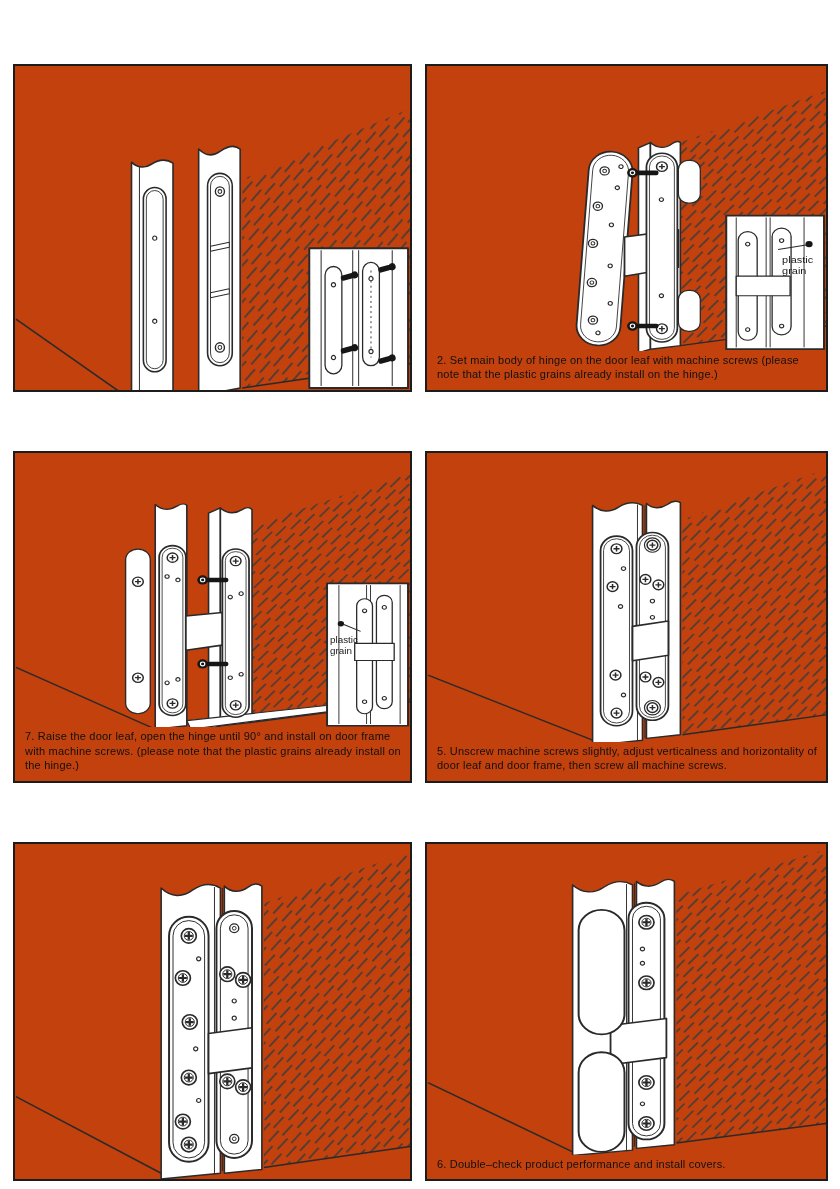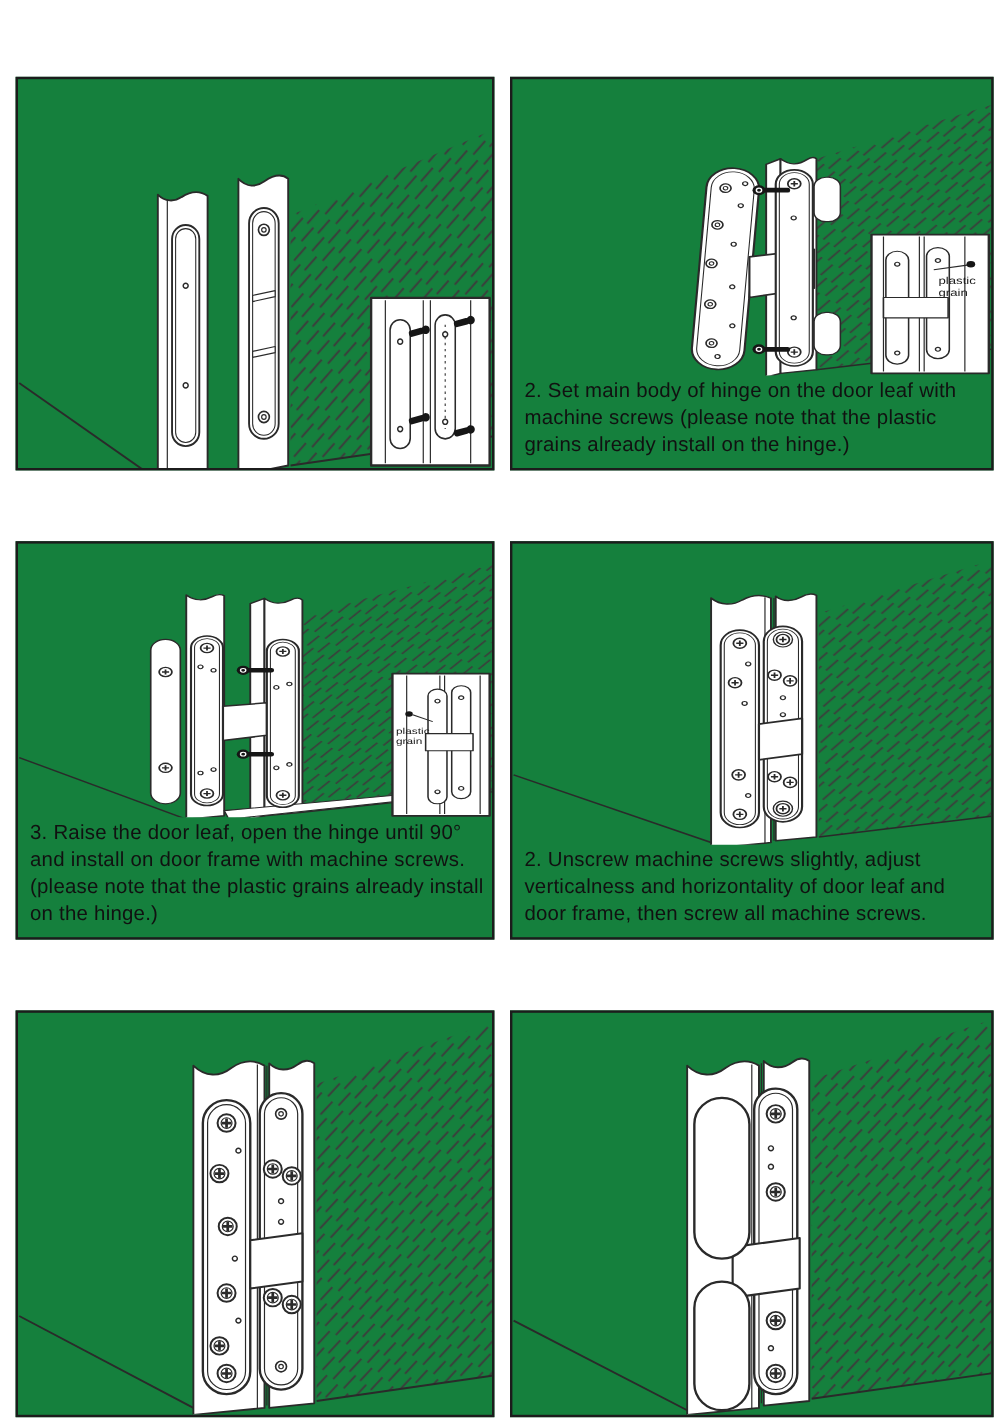--- a/index.html
+++ b/index.html
@@ -7,31 +7,31 @@
   .sheet{
     display:grid;
     grid-template-columns:399px 403px;
     grid-template-rows:374px 378px 385px;
     column-gap:13px;row-gap:13px;
     padding:18px 12px 8px 13px;
     box-sizing:border-box;
   }
   .panel{
     border:2px solid #1c1c1c;
-    background:#15803d;
+    background:#c2410c;
     display:flex;flex-direction:column;
     box-sizing:border-box;
     overflow:hidden;
     margin-top:46px;
   }
   .panel svg.art{flex:1 1 auto;width:100%;min-height:0;display:block;}
   .caption{
     margin:0;
     padding:2px 4px 8px 10px;
-    font-size:17px;
+    font-size:11px;
     line-height:1.32;
     letter-spacing:.2px;
     color:#111;
   }
   .caption.single{padding-bottom:7px;}
   svg{font-family:"Liberation Sans",sans-serif;}
   svg text{fill:#1a1a1a;}
 </style>
 </head>
 <body>
@@ -245,21 +245,21 @@
           <use href="#holeS" transform="translate(374,180)"></use>
           <use href="#holeS" transform="translate(374,286)"></use>
           <rect x="344" y="222" width="40" height="20" stroke-width="1.3"></rect>
           <line x1="333" y1="200" x2="350" y2="208" stroke-width="1.2"></line>
           <circle cx="330" cy="199" r="3.2" fill="#161616" stroke="none"></circle>
           <text x="319" y="222" font-size="10" stroke="none">plastic</text>
           <text x="319" y="234" font-size="10" stroke="none">grain</text>
         </g>
       </g>
     </svg>
-    <p class="caption">3. Raise the door leaf, open the hinge until 90°  and install on door frame with machine screws. (please note that the plastic grains already install on the hinge.)</p>
+    <p class="caption">7. Raise the door leaf, open the hinge until 90°  and install on door frame with machine screws. (please note that the plastic grains already install on the hinge.)</p>
   </section>
 
   <section class="panel">
     <svg class="art" viewBox="0 0 400 320" preserveAspectRatio="none">
       <g stroke="#2a2a2a" fill="#ffffff" stroke-width="1.6" stroke-linejoin="round">
         <g>
           <polygon points="256,74 400,18 400,290 256,312" fill="url(#hatch)" stroke="none"></polygon>
           <path d="M256,312 L400,290" fill="none"></path>
         </g>
         <g>
@@ -296,21 +296,21 @@
             <use href="#holeS" transform="translate(226,182)"></use>
             <use href="#scrA" transform="translate(219,248)"></use>
             <use href="#scrA" transform="translate(232,254)"></use>
             <circle cx="226" cy="282" r="8" fill="none" stroke-width="1.2"></circle>
             <use href="#scrA" transform="translate(226,282)"></use>
           </g>
           <polygon points="206,192 242,186 242,224 206,230" stroke-width="1.8"></polygon>
         </g>
       </g>
     </svg>
-    <p class="caption">2. Unscrew machine screws slightly, adjust verticalness and horizontality of door leaf and door frame, then screw all machine screws.</p>
+    <p class="caption">5. Unscrew machine screws slightly, adjust verticalness and horizontality of door leaf and door frame, then screw all machine screws.</p>
   </section>
 
   <section class="panel">
     <svg class="art" viewBox="0 0 400 350" preserveAspectRatio="none">
       <g stroke="#2a2a2a" fill="#ffffff" stroke-width="1.6" stroke-linejoin="round">
         <g>
           <polygon points="252,62 400,8 400,316 252,338" fill="url(#hatch)" stroke="none"></polygon>
           <path d="M252,338 L400,316" fill="none"></path>
         </g>
         <g>
@@ -385,15 +385,16 @@
             <use href="#scrP" transform="translate(220,268)"></use>
             <use href="#holeS" transform="translate(216,292)"></use>
             <use href="#scrP" transform="translate(220,314)"></use>
           </g>
           <polygon points="184,204 240,196 240,240 184,248" stroke-width="1.8"></polygon>
           <rect x="152" y="74" width="46" height="140" rx="23" stroke-width="2"></rect>
           <rect x="152" y="234" width="46" height="112" rx="23" stroke-width="2"></rect>
         </g>
       </g>
     </svg>
+    <p class="caption single">6. Double–check product performance and install covers.</p>
   </section>
 
 </div>
 
 </body></html>

